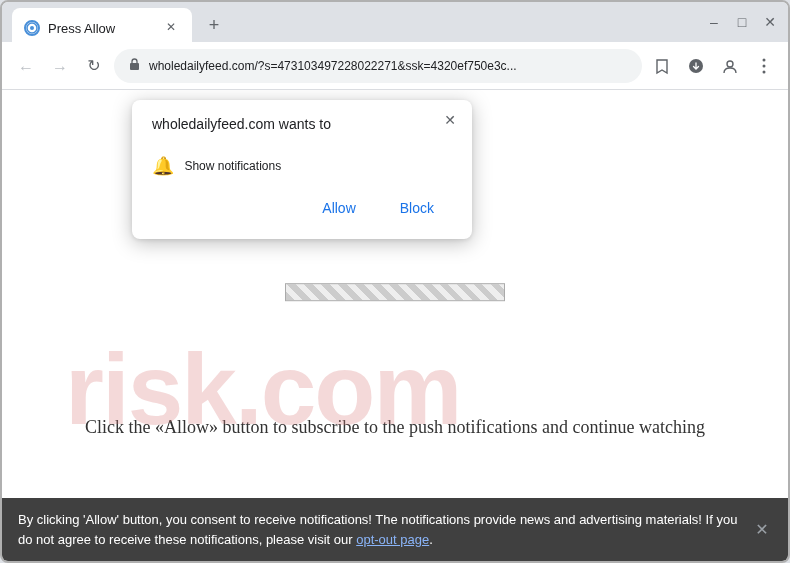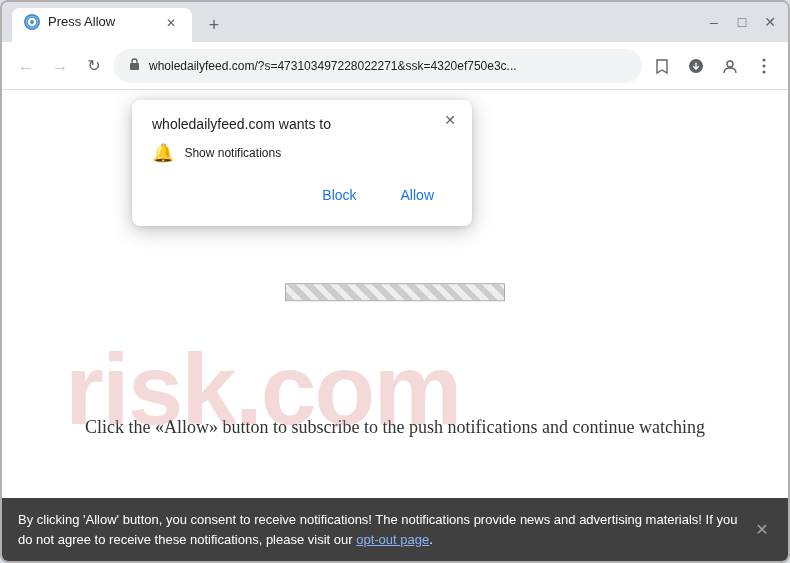--- a/index.html
+++ b/index.html
@@ -30,21 +30,21 @@
       display: flex;
       align-items: center;
       background: #dee1e6;
       padding: 6px 10px 0 10px;
       height: 40px;
       gap: 4px;
     }
 
     .tab {
       display: flex;
-      align-items: flex-start;
+      align-items: flex-end;
       background: #ffffff;
       border-radius: 8px 8px 0 0;
       padding: 6px 12px;
       min-width: 180px;
       max-width: 240px;
       height: 34px;
       gap: 8px;
       position: relative;
     }
 
@@ -276,21 +276,21 @@
       justify-content: center;
       cursor: pointer;
       color: #5f6368;
       font-size: 14px;
       border-radius: 50%;
     }
 
     .dialog-title {
       font-size: 14px;
       color: #202124;
-      margin-bottom: 10px;
+      margin-bottom: 23px;
       padding-right: 20px;
     }
 
     .dialog-feature {
       display: flex;
       align-items: center;
       gap: 10px;
       margin-bottom: 16px;
     }
 
@@ -432,22 +432,22 @@
   <div class="page-content">
 
     <div class="notif-dialog">
       <div class="dialog-title">wholedailyfeed.com wants to</div>
       <div class="dialog-close">✕</div>
       <div class="dialog-feature">
         <span class="bell-icon">🔔</span>
         <span class="feature-label">Show notifications</span>
       </div>
       <div class="dialog-actions">
+        <button class="dialog-btn btn-allow">Allow</button>
         <button class="dialog-btn btn-block">Block</button>
-        <button class="dialog-btn btn-allow">Allow</button>
       </div>
     </div>
 
     <div class="page-body">
 
       <div class="watermark-container">
         <div style="position:absolute;top:10px;left:50%;transform:translateX(-50%);white-space:nowrap;">
           <svg width="300" height="130" viewBox="0 0 300 130">
 
             <text x="40" y="110" font-size="120" font-weight="bold" fill="rgba(170,180,200,0.3)" font-family="Arial">ff</text>

